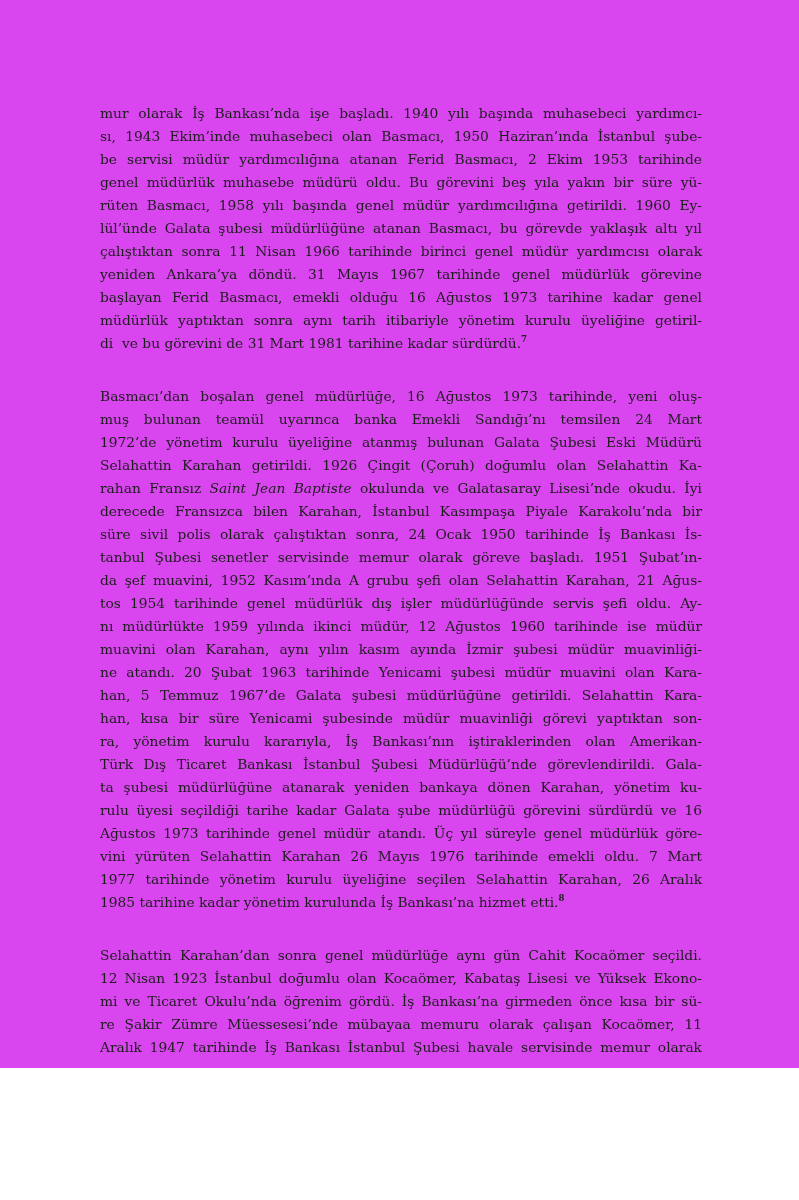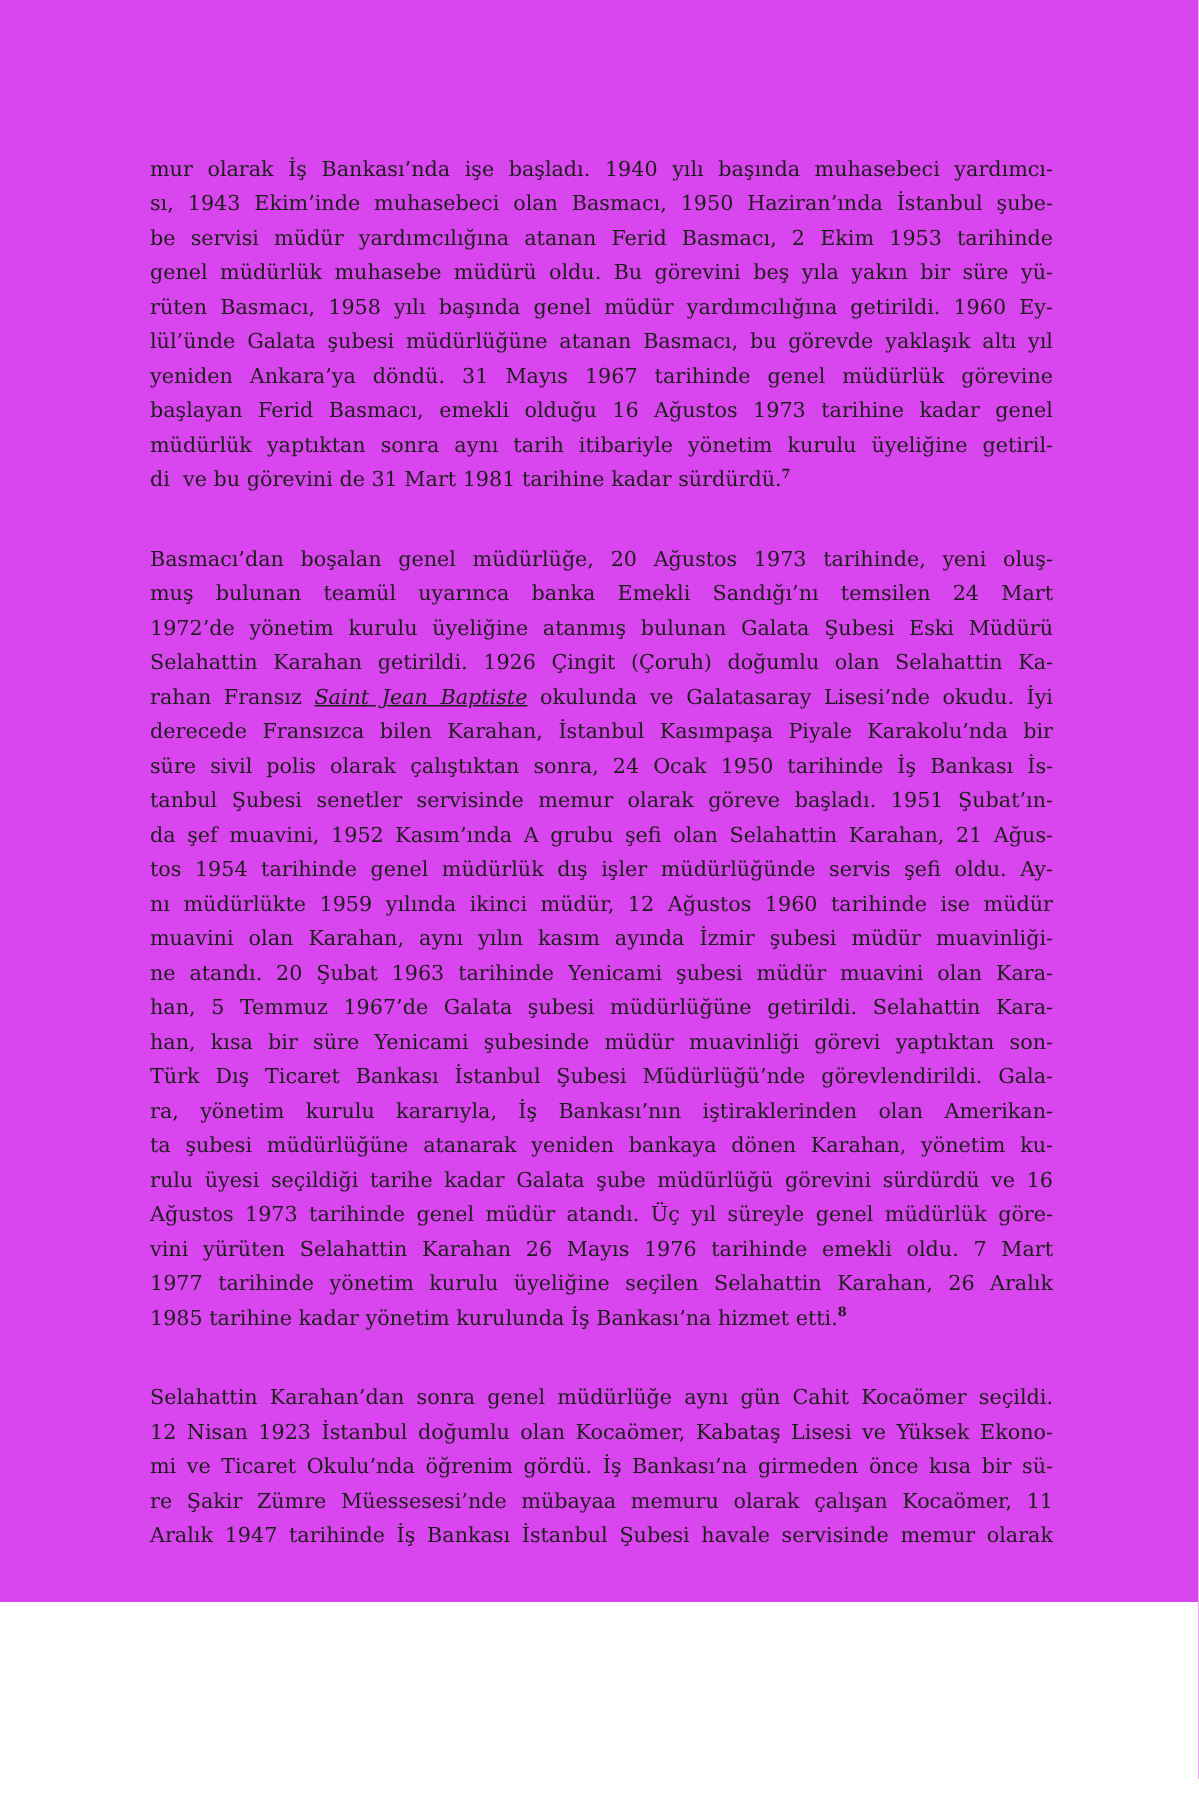--- a/index.html
+++ b/index.html
@@ -30,21 +30,20 @@
   .para:last-child { margin-bottom: 0; }
   .line {
     text-align: justify;
     white-space: normal;
   }
   .line.jl {
     text-align-last: justify;
   }
   .line i {
     font-style: italic;
-    text-decoration: underline;
   }
   .line sup {
     font-weight: 700;
     font-size: 0.62em;
     line-height: 0;
     vertical-align: super;
   }
   .footer-pagenum {
     position: absolute;
     left: 99px;
@@ -70,43 +69,44 @@
 
 <div class="page">
   <main class="text-block">
       <div class="para">
         <div class="line jl">mur olarak İş Bankası’nda işe başladı. 1940 yılı başında muhasebeci yardımcı-</div>
         <div class="line jl">sı, 1943 Ekim’inde muhasebeci olan Basmacı, 1950 Haziran’ında İstanbul şube-</div>
         <div class="line jl">be servisi müdür yardımcılığına atanan Ferid Basmacı, 2 Ekim 1953 tarihinde</div>
         <div class="line jl">genel müdürlük muhasebe müdürü oldu. Bu görevini beş yıla yakın bir süre yü-</div>
         <div class="line jl">rüten Basmacı, 1958 yılı başında genel müdür yardımcılığına getirildi. 1960 Ey-</div>
         <div class="line jl">lül’ünde Galata şubesi müdürlüğüne atanan Basmacı, bu görevde yaklaşık altı yıl</div>
+        <div class="line jl">çalıştıktan sonra 11 Nisan 1966 tarihinde birinci genel müdür yardımcısı olarak</div>
         <div class="line jl">yeniden Ankara’ya döndü. 31 Mayıs 1967 tarihinde genel müdürlük görevine</div>
         <div class="line jl">başlayan Ferid Basmacı, emekli olduğu 16 Ağustos 1973 tarihine kadar genel</div>
         <div class="line jl">müdürlük yaptıktan sonra aynı tarih itibariyle yönetim kurulu üyeliğine getiril-</div>
         <div class="line">di&nbsp; ve bu görevini de 31 Mart 1981 tarihine kadar sürdürdü.<sup>7</sup></div>
       </div>
       <div class="para">
-        <div class="line jl">Basmacı’dan boşalan genel müdürlüğe, 20 Ağustos 1973 tarihinde, yeni oluş-</div>
+        <div class="line jl">Basmacı’dan boşalan genel müdürlüğe, 16 Ağustos 1973 tarihinde, yeni oluş-</div>
         <div class="line jl">muş bulunan teamül uyarınca banka Emekli Sandığı’nı temsilen 24 Mart</div>
         <div class="line jl">1972’de yönetim kurulu üyeliğine atanmış bulunan Galata Şubesi Eski Müdürü</div>
         <div class="line jl">Selahattin Karahan getirildi. 1926 Çingit (Çoruh) doğumlu olan Selahattin Ka-</div>
         <div class="line jl">rahan Fransız <i>Saint Jean Baptiste</i> okulunda ve Galatasaray Lisesi’nde okudu. İyi</div>
         <div class="line jl">derecede Fransızca bilen Karahan, İstanbul Kasımpaşa Piyale Karakolu’nda bir</div>
         <div class="line jl">süre sivil polis olarak çalıştıktan sonra, 24 Ocak 1950 tarihinde İş Bankası İs-</div>
         <div class="line jl">tanbul Şubesi senetler servisinde memur olarak göreve başladı. 1951 Şubat’ın-</div>
         <div class="line jl">da şef muavini, 1952 Kasım’ında A grubu şefi olan Selahattin Karahan, 21 Ağus-</div>
         <div class="line jl">tos 1954 tarihinde genel müdürlük dış işler müdürlüğünde servis şefi oldu. Ay-</div>
         <div class="line jl">nı müdürlükte 1959 yılında ikinci müdür, 12 Ağustos 1960 tarihinde ise müdür</div>
         <div class="line jl">muavini olan Karahan, aynı yılın kasım ayında İzmir şubesi müdür muavinliği-</div>
         <div class="line jl">ne atandı. 20 Şubat 1963 tarihinde Yenicami şubesi müdür muavini olan Kara-</div>
         <div class="line jl">han, 5 Temmuz 1967’de Galata şubesi müdürlüğüne getirildi. Selahattin Kara-</div>
         <div class="line jl">han, kısa bir süre Yenicami şubesinde müdür muavinliği görevi yaptıktan son-</div>
+        <div class="line jl">ra, yönetim kurulu kararıyla, İş Bankası’nın iştiraklerinden olan Amerikan-</div>
         <div class="line jl">Türk Dış Ticaret Bankası İstanbul Şubesi Müdürlüğü’nde görevlendirildi. Gala-</div>
-        <div class="line jl">ra, yönetim kurulu kararıyla, İş Bankası’nın iştiraklerinden olan Amerikan-</div>
         <div class="line jl">ta şubesi müdürlüğüne atanarak yeniden bankaya dönen Karahan, yönetim ku-</div>
         <div class="line jl">rulu üyesi seçildiği tarihe kadar Galata şube müdürlüğü görevini sürdürdü ve 16</div>
         <div class="line jl">Ağustos 1973 tarihinde genel müdür atandı. Üç yıl süreyle genel müdürlük göre-</div>
         <div class="line jl">vini yürüten Selahattin Karahan 26 Mayıs 1976 tarihinde emekli oldu. 7 Mart</div>
         <div class="line jl">1977 tarihinde yönetim kurulu üyeliğine seçilen Selahattin Karahan, 26 Aralık</div>
         <div class="line">1985 tarihine kadar yönetim kurulunda İş Bankası’na hizmet etti.<sup>8</sup></div>
       </div>
       <div class="para">
         <div class="line jl">Selahattin Karahan’dan sonra genel müdürlüğe aynı gün Cahit Kocaömer seçildi.</div>
         <div class="line jl">12 Nisan 1923 İstanbul doğumlu olan Kocaömer, Kabataş Lisesi ve Yüksek Ekono-</div>

